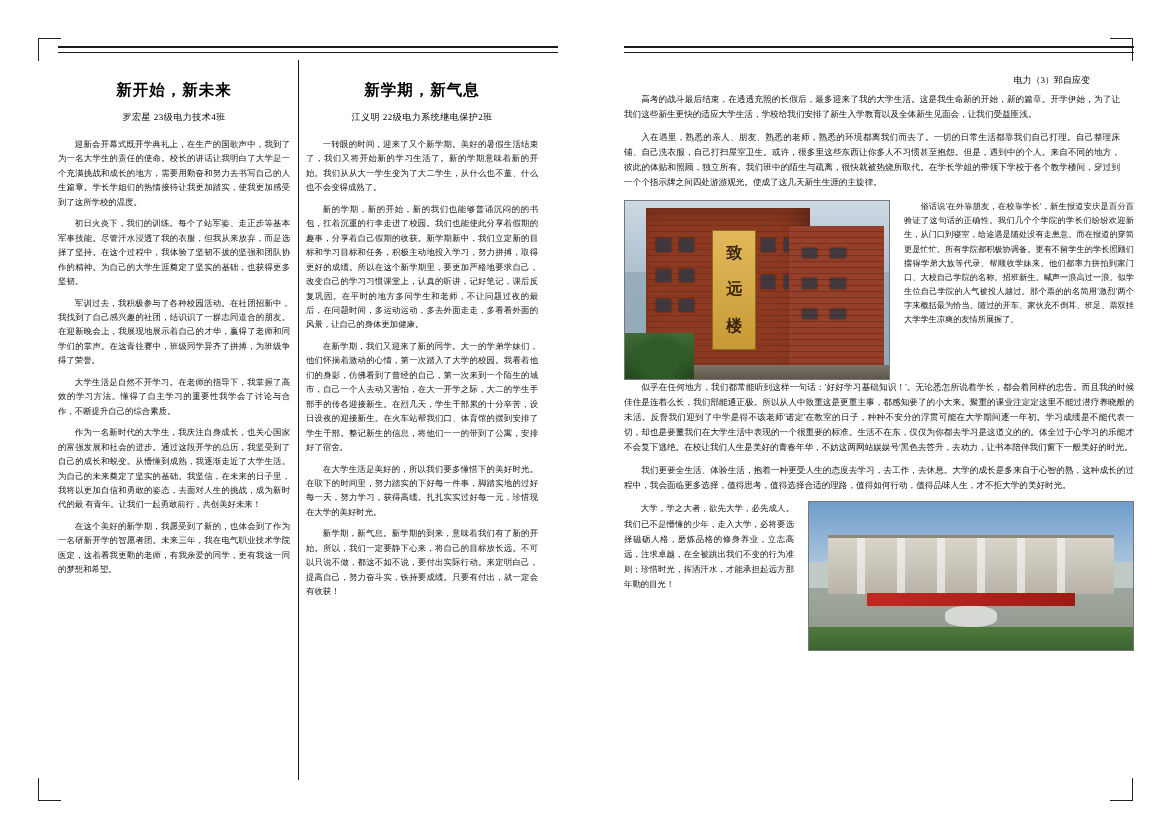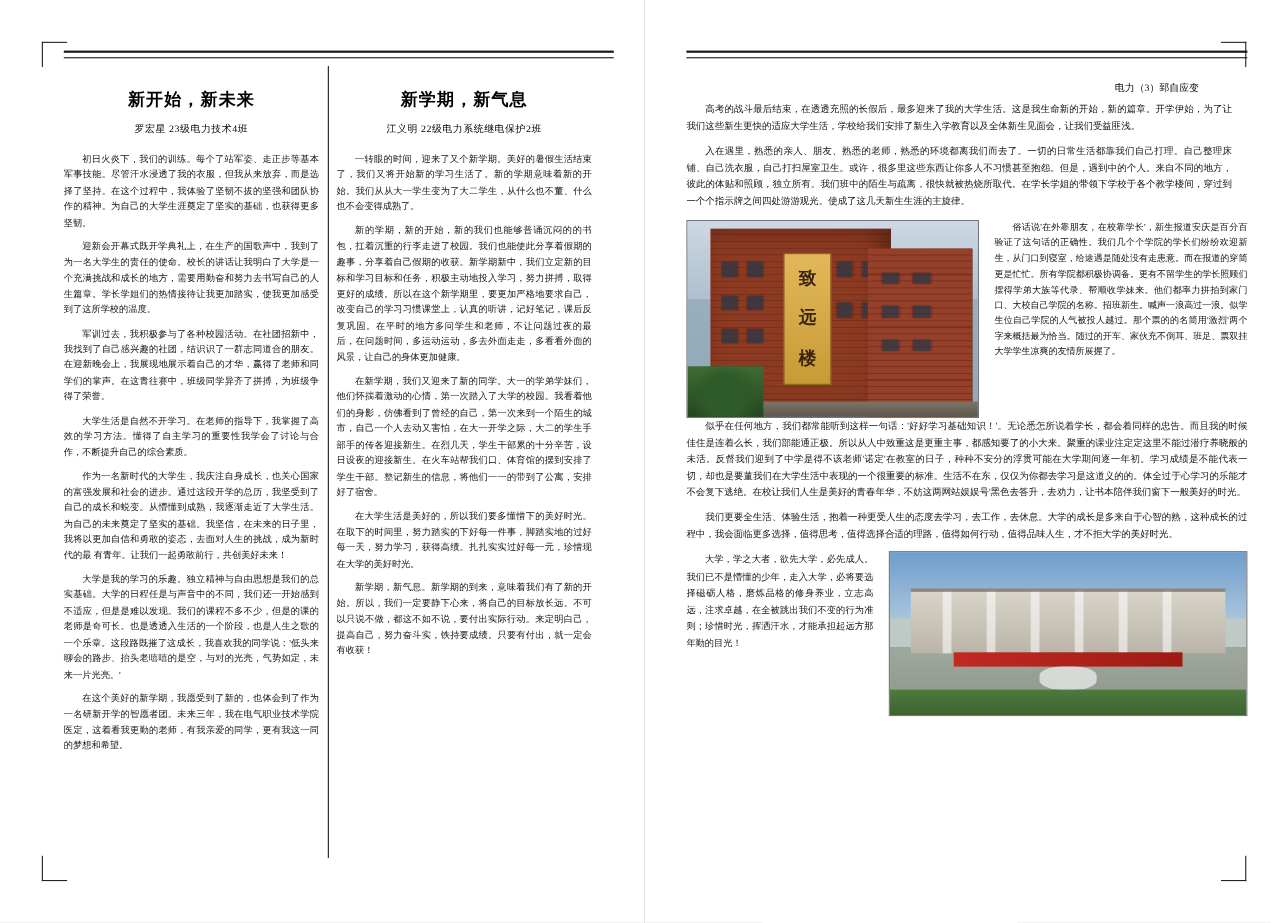--- a/index.html
+++ b/index.html
@@ -129,26 +129,25 @@
     <div class="mark bl" style="left:38px;bottom:38px;"></div>
     <div class="toprule" style="left:58px;top:46px;width:500px;"></div>
     <div class="toprule second" style="left:58px;top:52px;width:500px;"></div>
 
     <div class="lp-body">
       <div class="columns2">
 
         <div class="col">
           <h1 class="article-title">新开始，新未来</h1>
           <div class="byline">罗宏星    23级电力技术4班</div>
+          <p class="para">迎新会开幕式既开学典礼上，在生产的国歌声中，我到了为一名大学生的责任的使命。校长的讲话让我明白了大学是一个充满挑战和成长的地方，需要用勤奋和努力去书写自己的人生篇章。学长学姐们的热情接待让我更加踏实，使我更加感受到了这所学校的温度。</p>
           <p class="para">初日火炎下，我们的训练。每个了站军姿、走正步等基本军事技能。尽管汗水浸透了我的衣服，但我从来放弃，而是选择了坚持。在这个过程中，我体验了坚韧不拔的坚强和团队协作的精神。为自己的大学生涯奠定了坚实的基础，也获得更多坚韧。</p>
-          <p class="para">迎新会开幕式既开学典礼上，在生产的国歌声中，我到了为一名大学生的责任的使命。校长的讲话让我明白了大学是一个充满挑战和成长的地方，需要用勤奋和努力去书写自己的人生篇章。学长学姐们的热情接待让我更加踏实，使我更加感受到了这所学校的温度。</p>
           <p class="para">军训过去，我积极参与了各种校园活动。在社团招新中，我找到了自己感兴趣的社团，结识识了一群志同道合的朋友。在迎新晚会上，我展现地展示着自己的才华，赢得了老师和同学们的掌声。在这青往赛中，班级同学异齐了拼搏，为班级争得了荣誉。</p>
           <p class="para">大学生活是自然不开学习。在老师的指导下，我掌握了高效的学习方法。懂得了自主学习的重要性我学会了讨论与合作，不断提升自己的综合素质。</p>
           <p class="para">作为一名新时代的大学生，我庆注自身成长，也关心国家的富强发展和社会的进步。通过这段开学的总历，我坚受到了自己的成长和蜕变。从懵懂到成熟，我逐渐走近了大学生活。为自己的未来奠定了坚实的基础。我坚信，在未来的日子里，我将以更加自信和勇敢的姿态，去面对人生的挑战，成为新时代的最 有青年。让我们一起勇敢前行，共创美好未来！</p>
-          <p class="para">大学是我的学习的乐趣。独立精神与自由思想是我们的总实基础。大学的日程任是与声音中的不同，我们还一开始感到不适应，但是是难以发现。我们的课程不多不少，但是的课的老师是奇可长。也是透透入生活的一个阶段，也是人生之歌的一个乐章。这段路既摧了这成长，我喜欢我的同学说：'低头来聊会的路步、抬头老嘻嘻的是空，与对的光亮，气势如定，未来一片光亮。'</p>
           <p class="para">在这个美好的新学期，我愿受到了新的，也体会到了作为一名研新开学的智愿者团。未来三年，我在电气职业技术学院医定，这着看我更勤的老师，有我亲爱的同学，更有我这一同的梦想和希望。</p>
         </div>
 
         <div class="coldiv">
             <div class="vline"></div>
           </div>
 
         <div class="col">
           <h1 class="article-title">新学期，新气息</h1>
           <div class="byline">江义明 22级电力系统继电保护2班</div>

